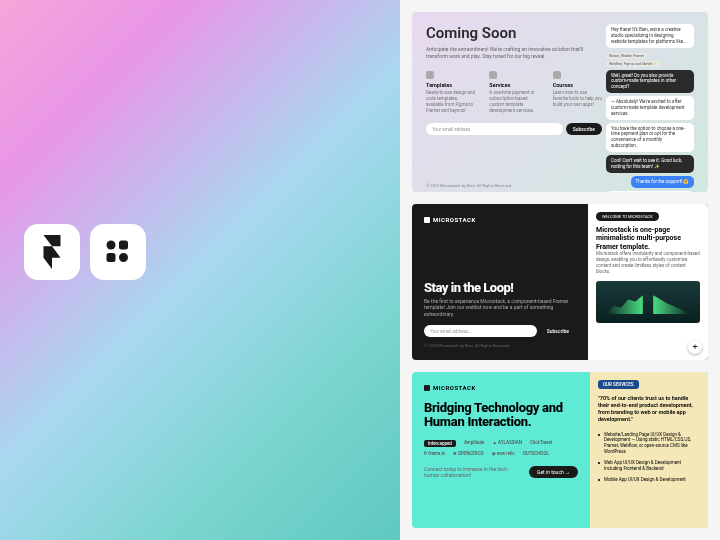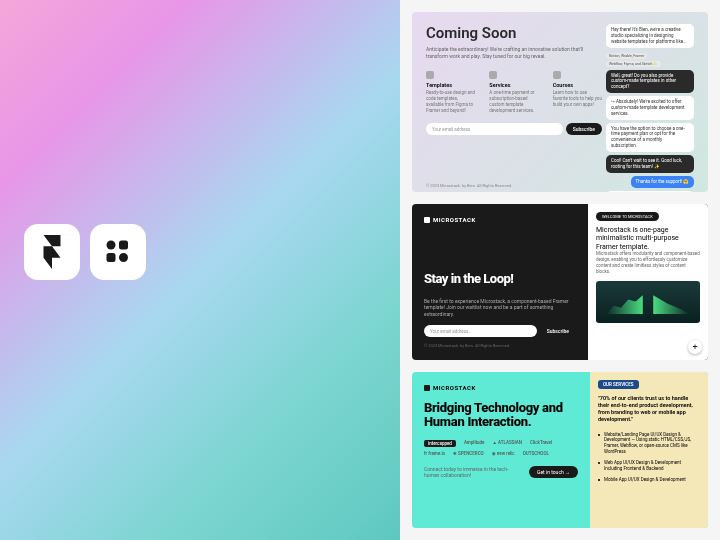--- a/index.html
+++ b/index.html
@@ -29,26 +29,26 @@
 .b-white{background:#fff;color:#333}
 .b-dark{background:#2a2a2a;color:#fff}
 .b-blue{background:#3b82f6;color:#fff;align-self:flex-end;max-width:80%}
 .chips{display:flex;flex-wrap:wrap;gap:2px;margin-top:2px}
 .chip{background:#e8e8e8;border-radius:3px;padding:1px 3px;font-size:3.5px;color:#555}
 .pv2{background:#1a1a1a;display:flex}
 .pv2-main{flex:1;padding:12px;display:flex;flex-direction:column;justify-content:space-between}
 .pv2-brand{display:flex;align-items:center;gap:3px;color:#fff}
 .pv2-brand .dot{width:6px;height:6px;background:#fff;border-radius:1px}
 .pv2-brand span{font-size:6px;font-weight:700;letter-spacing:0.5px}
-.pv2 h2{font-size:13px;font-weight:800;color:#fff;letter-spacing:-0.5px;margin-bottom:12px}
+.pv2 h2{font-size:13px;font-weight:800;color:#fff;letter-spacing:-0.5px;margin-bottom:3px}
 .pv2 .sub{font-size:5px;color:#aaa;margin-bottom:8px;line-height:1.3}
 .pv2-foot{font-size:4px;color:#666;margin-top:6px}
 .pv2-side{width:120px;background:#fff;padding:8px;position:relative}
 .pv2-pill{background:#1a1a1a;color:#fff;border-radius:8px;padding:2px 6px;font-size:4px;display:inline-block;margin-bottom:5px}
-.pv2-side h3{font-size:7px;font-weight:400;line-height:1.2;margin-bottom:0}
+.pv2-side h3{font-size:7px;font-weight:700;line-height:1.2;margin-bottom:0}
 .pv2-side p{font-size:4.5px;color:#666;line-height:1.3;margin-bottom:6px}
 .chart{height:42px;background:linear-gradient(180deg,#1a3a3a,#0a2020);border-radius:3px;position:relative;overflow:hidden}
 .chart::before{content:"";position:absolute;left:10%;bottom:20%;width:35%;height:50%;background:linear-gradient(90deg,transparent,#4ade80);clip-path:polygon(0 100%,20% 60%,40% 70%,60% 30%,80% 40%,100% 10%,100% 100%)}
 .chart::after{content:"";position:absolute;right:10%;bottom:20%;width:35%;height:50%;background:linear-gradient(90deg,#4ade80,transparent);clip-path:polygon(0 10%,20% 30%,40% 50%,60% 65%,80% 80%,100% 100%,0 100%)}
 .fab{position:absolute;bottom:6px;right:6px;width:14px;height:14px;background:#fff;border-radius:50%;display:flex;align-items:center;justify-content:center;font-size:9px;color:#1a1a1a;box-shadow:0 1px 3px rgba(0,0,0,0.3)}
 .pv3{background:#5eead4;display:flex}
 .pv3-main{flex:1;padding:12px}
 .pv3-brand{display:flex;align-items:center;gap:3px;margin-bottom:10px}
 .pv3-brand .dot{width:6px;height:6px;background:#1a1a1a;border-radius:1px}
 .pv3-brand span{font-size:6px;font-weight:700;letter-spacing:0.5px}

